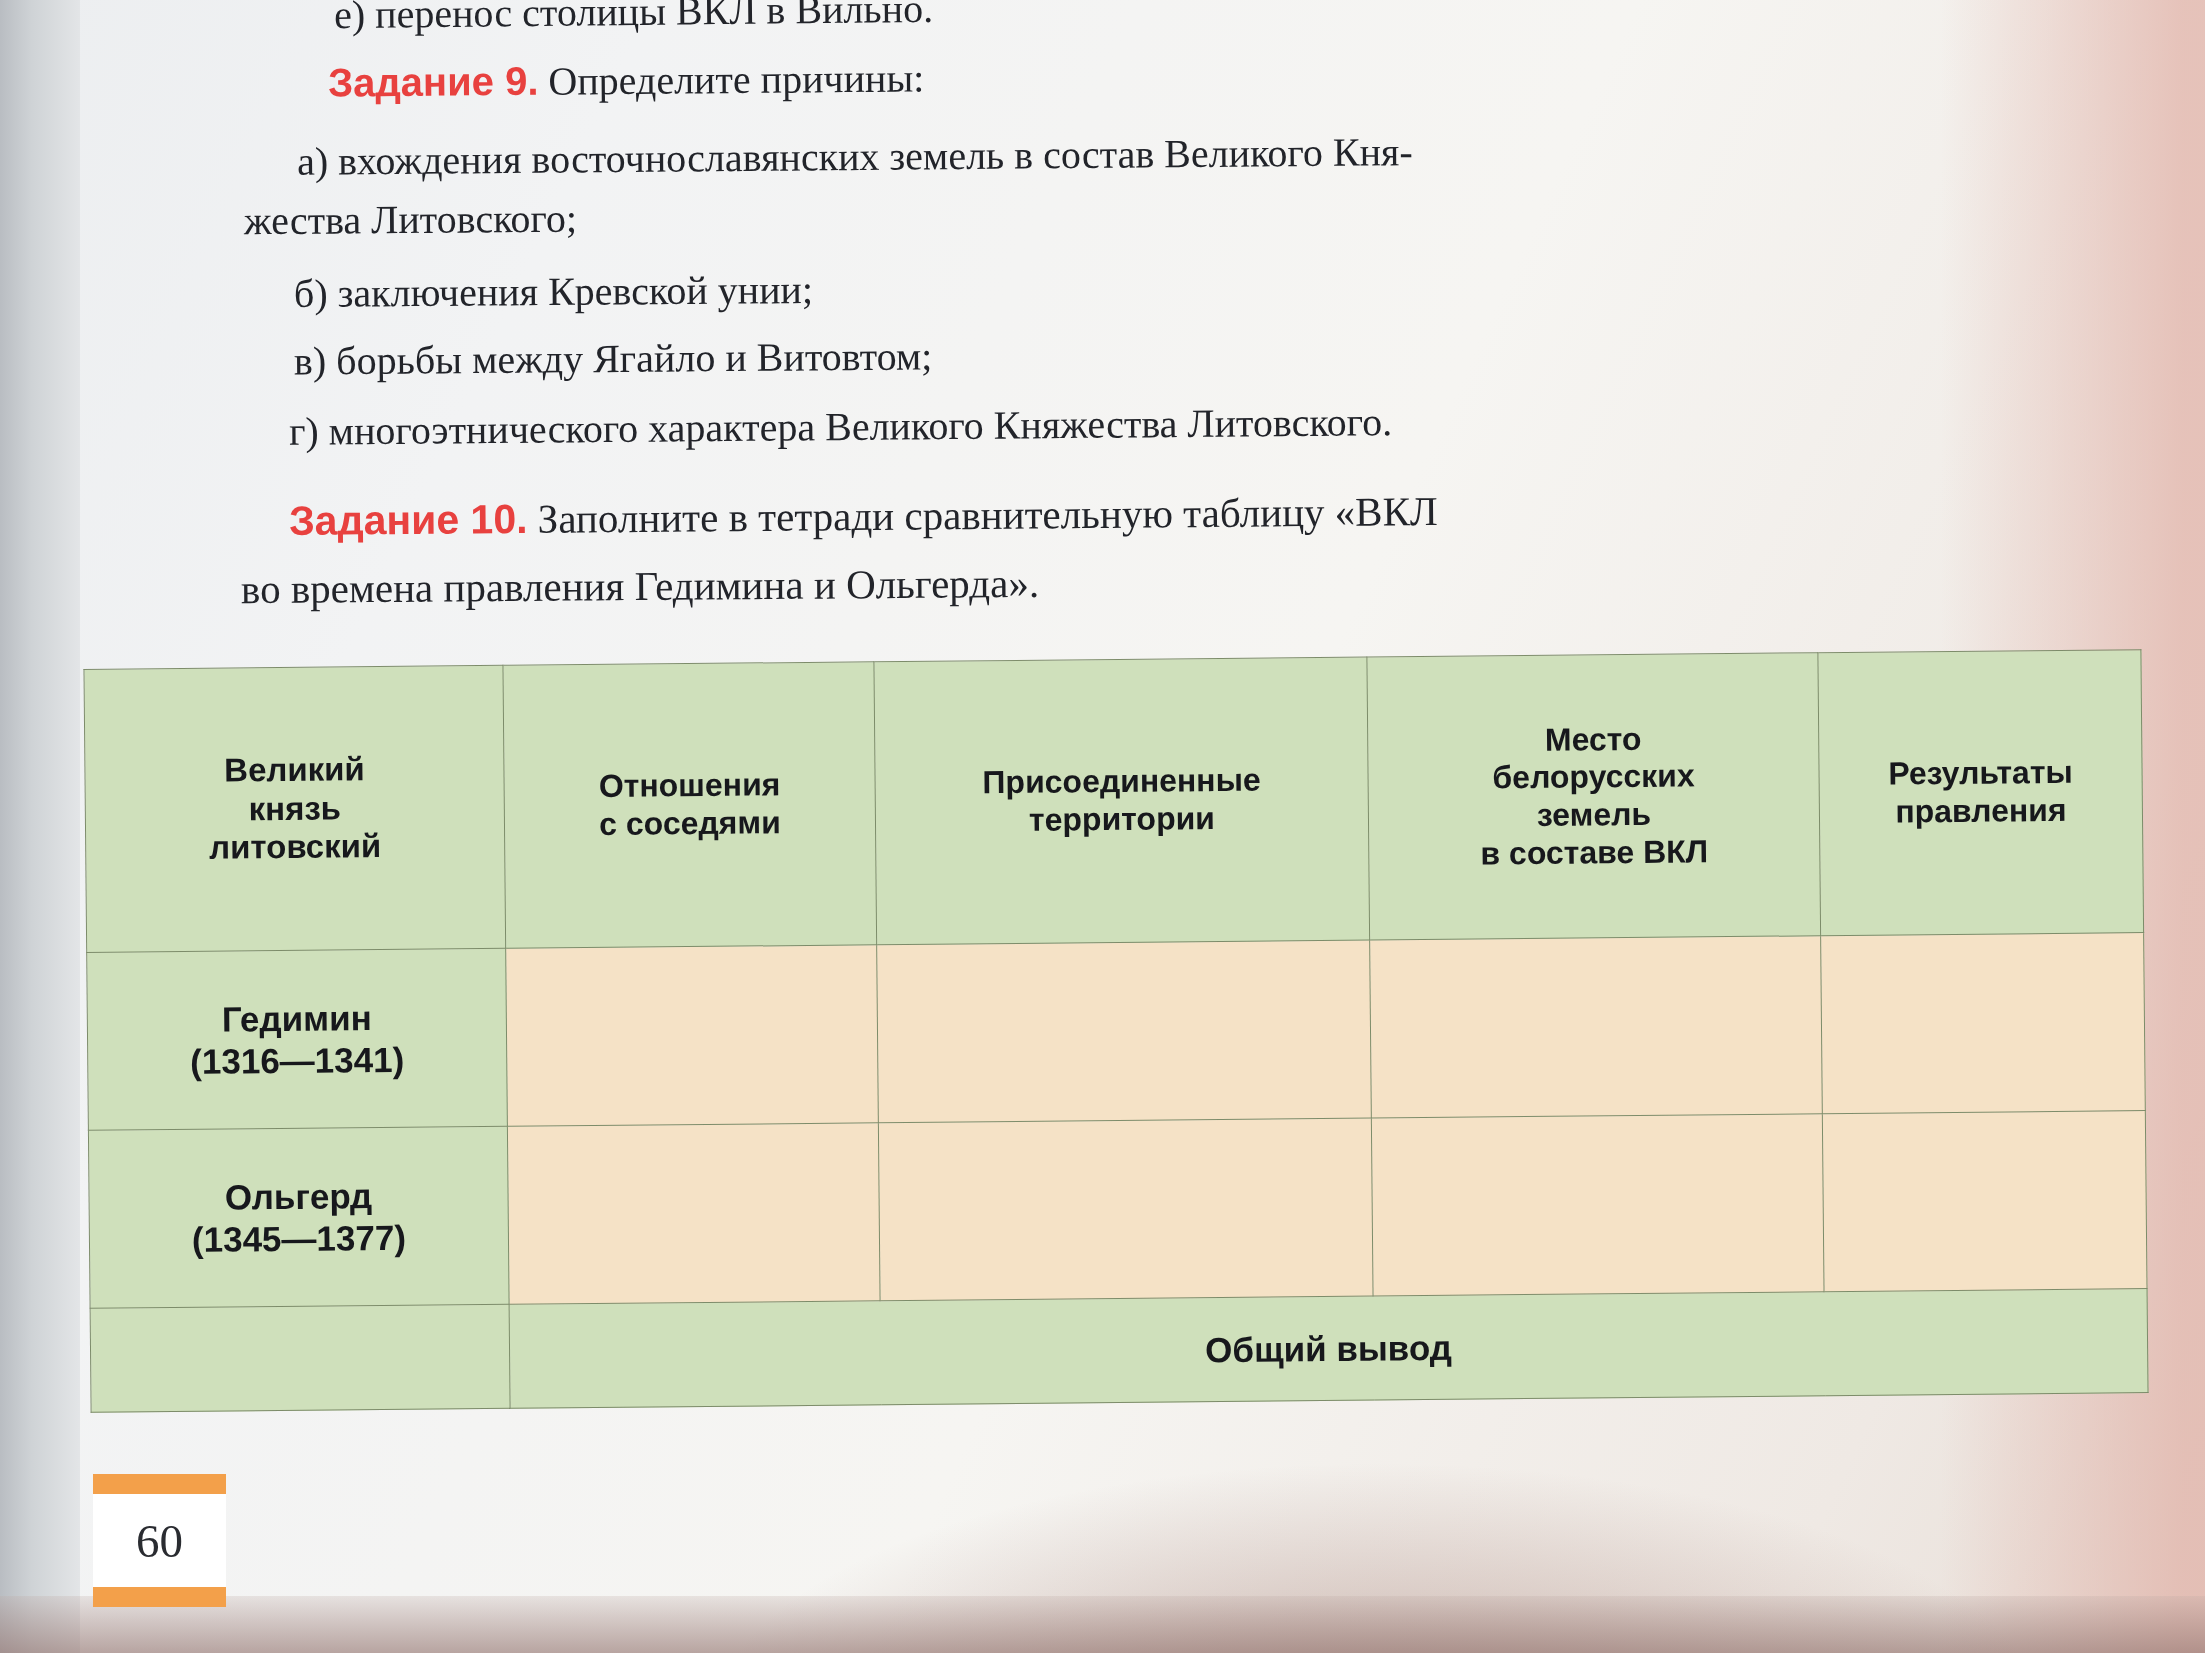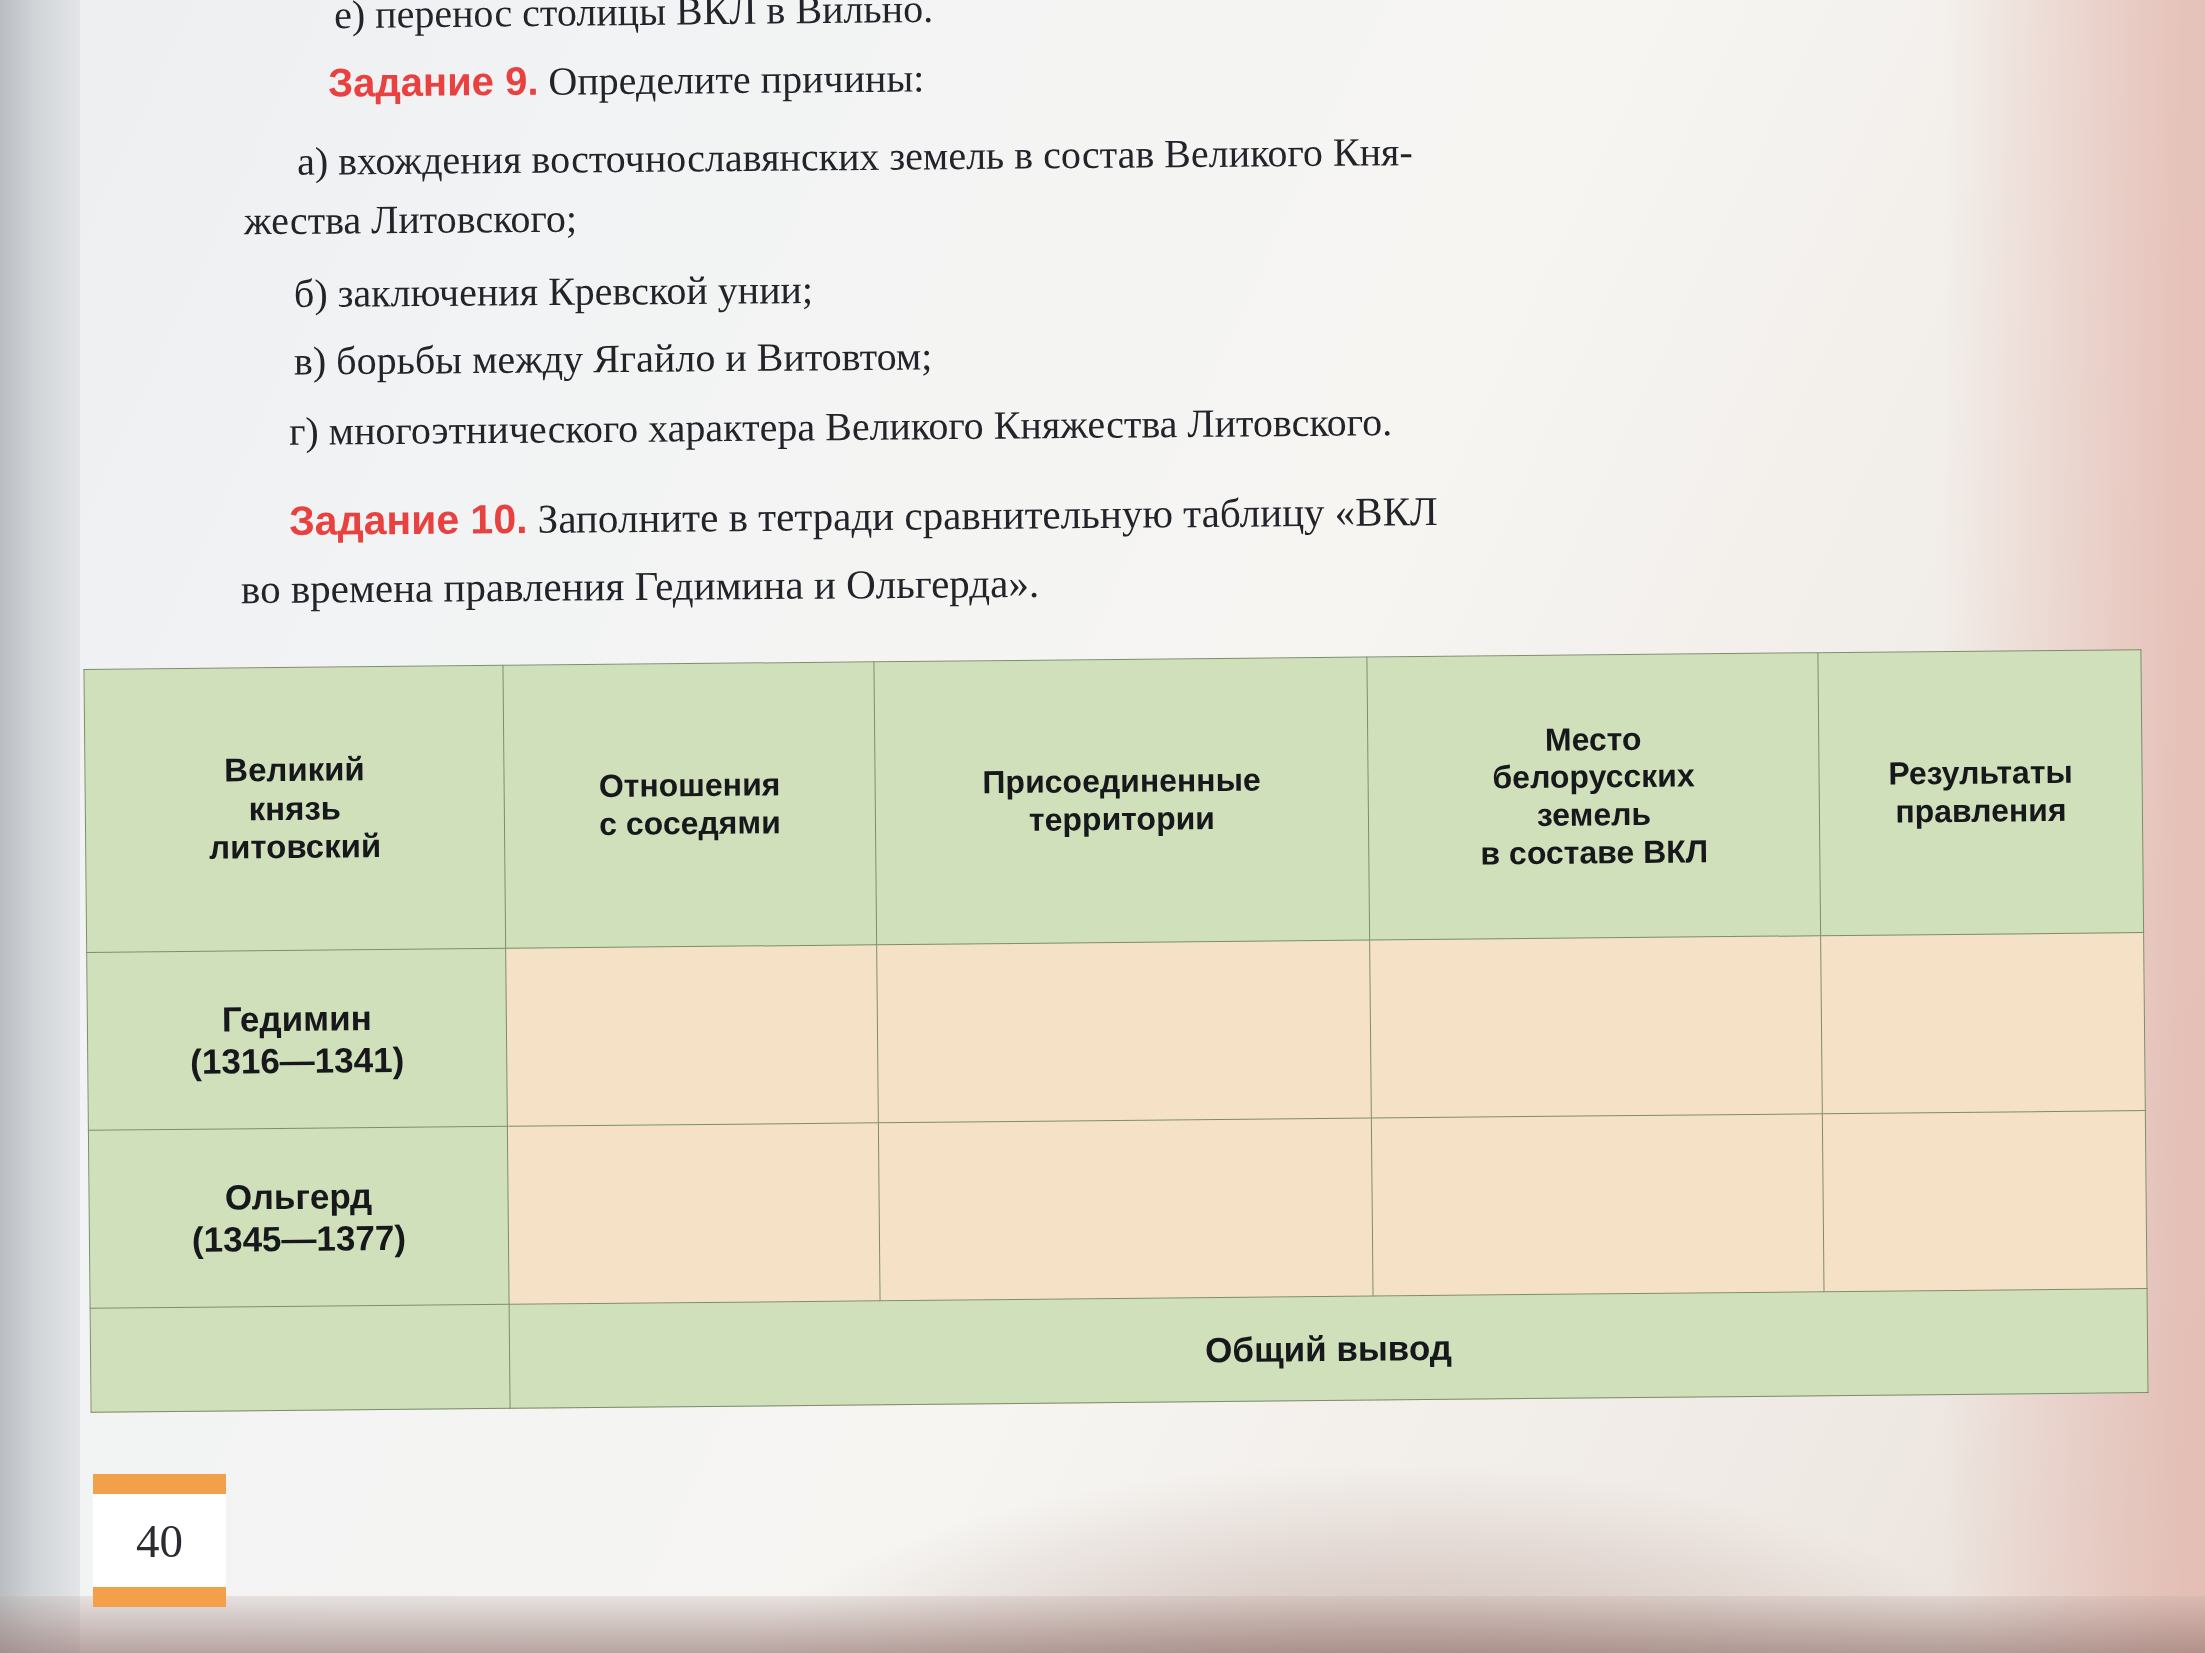--- a/index.html
+++ b/index.html
@@ -239,17 +239,17 @@
         <td class="concl-empty"></td>
         <td class="concl" colspan="4">
           <span>Общий вывод</span>
         </td>
       </tr>
     </tbody>
       </table>
   </div>
 
   <div id="pagenum">
-    <div class="pn">40</div>
+    <div class="pn">60</div>
   </div>
 
 </div>
 
 
 </body></html>

